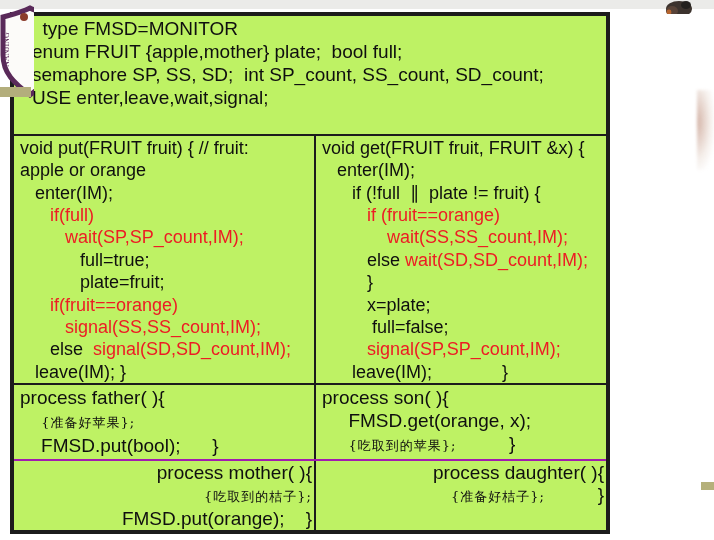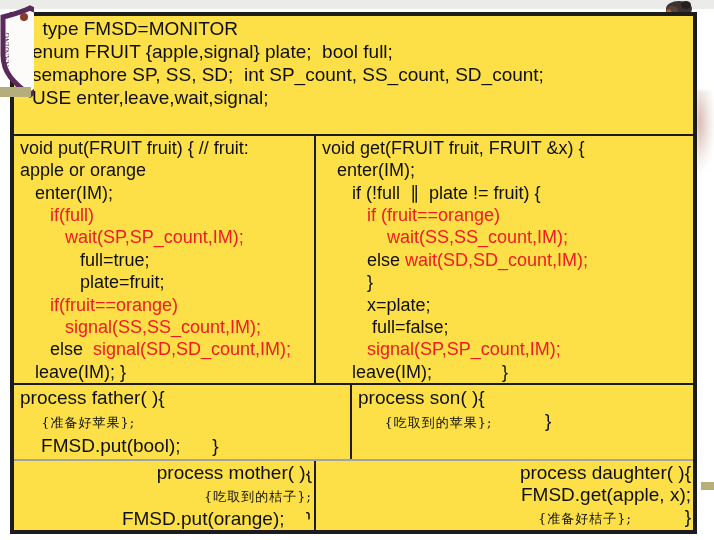--- a/index.html
+++ b/index.html
@@ -1,31 +1,31 @@
 <!DOCTYPE html>
 <html style="--red: #ed1c24;"><head>
 <meta charset="utf-8">
 <style>
   html,body{margin:0;padding:0;background:#fff;}
   .stage{position:relative;width:714px;height:540px;background:#ffffff;overflow:hidden;
          font-family:"Liberation Sans","DejaVu Sans",sans-serif;color:#0f0f0f;}
   .top-strip{position:absolute;left:0;top:0;width:714px;height:9px;background:#ebebe9;z-index:1;}
 
   
-  .paper{position:absolute;left:10px;top:12px;width:687px;height:522px;background:#fde047;
+  .paper{position:absolute;left:10px;top:12px;width:600px;height:522px;background:#bef264;
          border:4px solid #1c1c1c;box-sizing:border-box;z-index:2;display:flex;flex-direction:column;}
   .row{box-sizing:border-box;}
   .row.header{height:120px;border-bottom:2px solid #1c1c1c;padding:1px 4px 0 18px;
               font-size:19px;line-height:23px;}
   .row.split{display:flex;}
   .row.code{height:250px;border-bottom:2px solid #1c1c1c;font-size:18px;line-height:22.4px;}
-  .row.proc1{height:76px;border-bottom:2px solid #a3a3a3;font-size:19px;line-height:23px;gap:36px;}
+  .row.proc1{height:76px;border-bottom:2px solid #a21caf;font-size:19px;line-height:23px;}
   .row.proc2{flex:1;font-size:19px;line-height:22px;text-align:right;}
   .cell{box-sizing:border-box;white-space:pre;overflow:hidden;padding:1px 2px 0 6px;}
-  .cell.left{width:300px;border-radius:25px;}
+  .cell.left{width:300px;}
   .cell.right{flex:1;border-left:2px solid #1c1c1c;}
   .code-line{white-space:pre;}
   .blk{color:#0f0f0f;}
   .red{color:var(--red,#ed1c24);}
   .cn{font-family:"DejaVu Serif","Liberation Serif",serif;font-size:13px;letter-spacing:1px;}
 
   
   .crest{position:absolute;left:0;top:5px;width:34px;height:93px;z-index:3;overflow:hidden;}
   .olive-bar{position:absolute;left:0;top:87px;width:31px;height:10px;background:#b3ae7c;z-index:4;}
   .photo-top{position:absolute;left:662px;top:0;width:34px;height:14px;z-index:1;overflow:hidden;}
@@ -58,34 +58,34 @@
       <ellipse cx="24" cy="5" rx="5" ry="4" fill="#23201e"></ellipse>
     </svg>
   </div>
   <div class="photo-right"></div>
   <div class="photo-corner"></div>
 
   <div class="paper">
 
     <div class="row header">
         <div class="code-line"><span class="blk">  type FMSD=MONITOR</span></div>
-        <div class="code-line"><span class="blk">enum FRUIT {apple,signal} plate;  bool full;</span></div>
+        <div class="code-line"><span class="blk">enum FRUIT {apple,mother} plate;  bool full;</span></div>
         <div class="code-line"><span class="blk">semaphore SP, SS, SD;  int SP_count, SS_count, SD_count;</span></div>
         <div class="code-line"><span class="blk">USE enter,leave,wait,signal;</span></div>
       </div>
 
     <div class="row split code">
       <div class="cell left"><div class="code-line"><span class="blk">void put(FRUIT fruit) { // fruit:</span></div><div class="code-line"><span class="blk">apple or orange</span></div><div class="code-line"><span class="blk">   enter(IM);</span></div><div class="code-line"><span class="red">      if(full)</span></div><div class="code-line"><span class="red">         wait(SP,SP_count,IM);</span></div><div class="code-line"><span class="blk">            full=true;</span></div><div class="code-line"><span class="blk">            plate=fruit;</span></div><div class="code-line"><span class="red">      if(fruit==orange)</span></div><div class="code-line"><span class="red">         signal(SS,SS_count,IM);</span></div><div class="code-line"><span class="blk">      else  </span><span class="red">signal(SD,SD_count,IM);</span></div><div class="code-line"><span class="blk">   leave(IM); }</span></div></div>
       <div class="cell right"><div class="code-line"><span class="blk">void get(FRUIT fruit, FRUIT &amp;x) {</span></div><div class="code-line"><span class="blk">   enter(IM);</span></div><div class="code-line"><span class="blk">      if (!full  ∥  plate != fruit) {</span></div><div class="code-line"><span class="red">         if (fruit==orange)</span></div><div class="code-line"><span class="red">             wait(SS,SS_count,IM);</span></div><div class="code-line"><span class="blk">         else </span><span class="red">wait(SD,SD_count,IM);</span></div><div class="code-line"><span class="blk">         }</span></div><div class="code-line"><span class="blk">         x=plate;</span></div><div class="code-line"><span class="blk">          full=false;</span></div><div class="code-line"><span class="red">         signal(SP,SP_count,IM);</span></div><div class="code-line"><span class="blk">      leave(IM);              }</span></div></div>
     </div>
 
     <div class="row split proc1">
       <div class="cell left"><div class="code-line"><span class="blk">process father( ){</span></div><div class="code-line"><span class="blk">    </span><span class="cn">{准备好苹果};</span></div><div class="code-line"><span class="blk">    FMSD.put(bool);      }</span></div></div>
-      <div class="cell right"><div class="code-line"><span class="blk">process son( ){</span></div><div class="code-line"><span class="blk">     </span><span class="cn">{吃取到的苹果};</span><span class="blk">          }</span></div></div>
+      <div class="cell right"><div class="code-line"><span class="blk">process son( ){</span></div><div class="code-line"><span class="blk">     FMSD.get(orange, x);</span></div><div class="code-line"><span class="blk">     </span><span class="cn">{吃取到的苹果};</span><span class="blk">          }</span></div></div>
     </div>
 
     <div class="row split proc2">
       <div class="cell left"><div class="code-line"><span class="blk">process mother( ){</span></div><div class="code-line"><span class="blk">    </span><span class="cn">{吃取到的桔子};</span></div><div class="code-line"><span class="blk">    FMSD.put(orange);    }</span></div></div>
-      <div class="cell right"><div class="code-line"><span class="blk">process daughter( ){</span></div><div class="code-line"><span class="blk">     FMSD.get(apple, x);</span></div><div class="code-line"><span class="blk">     </span><span class="cn">{准备好桔子};</span><span class="blk">          }</span></div></div>
+      <div class="cell right"><div class="code-line"><span class="blk">process daughter( ){</span></div><div class="code-line"><span class="blk">     </span><span class="cn">{准备好桔子};</span><span class="blk">          }</span></div></div>
     </div>
 
   </div>
 </div>
 
 </body></html>

